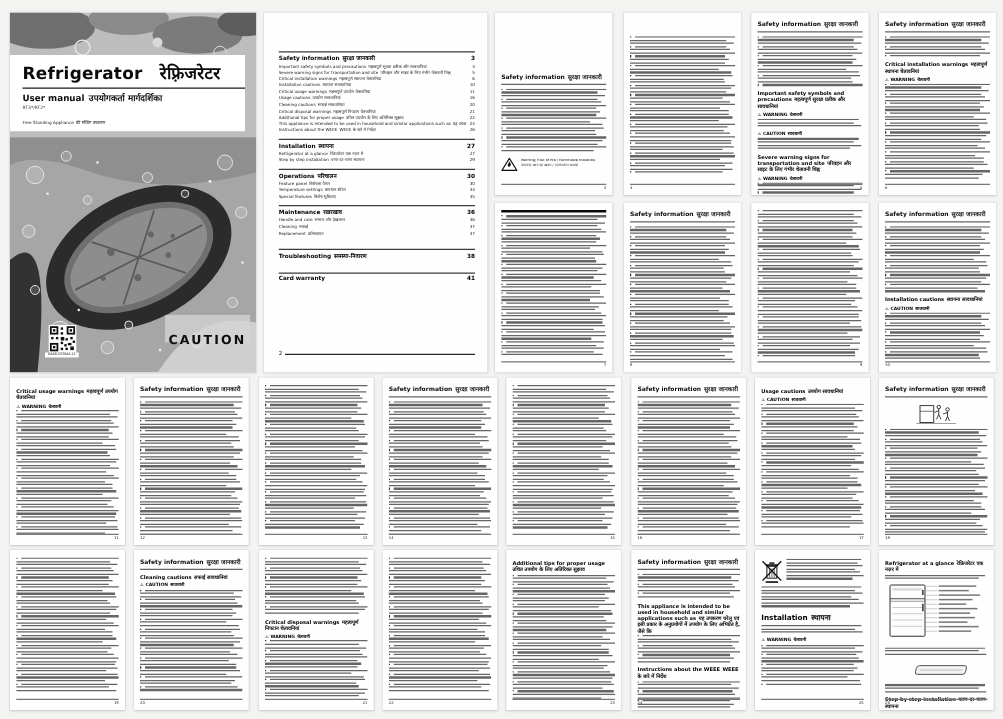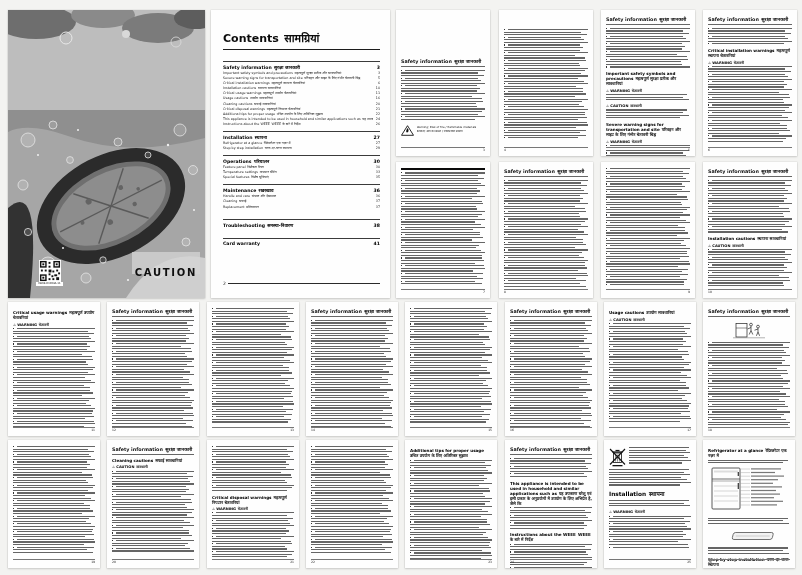--- a/index.html
+++ b/index.html
@@ -114,20 +114,26 @@
       <g fill="#efefef">
         <circle cx="30" cy="145" r="1"></circle>
           <circle cx="160" cy="135" r="1.2"></circle>
           <circle cx="55" cy="238" r="1"></circle>
         <circle cx="120" cy="270" r="1.1"></circle>
           <circle cx="186" cy="200" r="1"></circle>
           <circle cx="70" cy="120" r="1"></circle>
       </g>
       <rect x="124" y="242" width="68" height="22" fill="#d4d4d4" opacity=".75"></rect>
     </svg>
+    <div class="band">
+      <div class="ttl">Refrigerator रेफ़्रिजरेटर</div>
+      <div class="sub">User manual उपयोगकर्ता मार्गदर्शिका</div>
+      <div class="model">RT3*/RT2*</div>
+      <div class="fsa">Free Standing Appliance फ्री स्टैंडिंग उपकरण</div>
+    </div>
     <div class="qr">
       <svg width="22" height="22" viewBox="0 0 23 23">
         <rect width="23" height="23" fill="#ffffff"></rect>
         <g fill="#111111">
           <rect x="1" y="1" width="7" height="7"></rect>
             <rect x="15" y="1" width="7" height="7"></rect>
             <rect x="1" y="15" width="7" height="7"></rect>
           <rect x="10" y="2" width="2" height="2"></rect>
             <rect x="10" y="6" width="2" height="2"></rect>
           <rect x="2" y="10" width="2" height="2"></rect>
@@ -153,21 +159,20 @@
             <rect x="17.5" y="3.5" width="2" height="2"></rect>
             <rect x="3.5" y="17.5" width="2" height="2"></rect>
         </g>
       </svg>
       <div class="qrl">DA68-03394A-11</div>
     </div>
     <div class="brand">CAUTION</div>
   </div>
 
   <div class="pg contents" style="left:211px;top:10px;width:179px;height:288px">
-    <div class="ctitle">Contents सामग्रियां</div>
     <div class="toc">
         <div class="toc-sec">
           <div class="toc-row toc-head">
             <span class="lab">Safety information सुरक्षा जानकारी</span>
             <span class="num">3</span>
           </div>
           <div class="toc-row">
             <span class="lab">Important safety symbols and precautions महत्वपूर्ण सुरक्षा प्रतीक और सावधानियां</span>
             <span class="num">3</span>
           </div>

